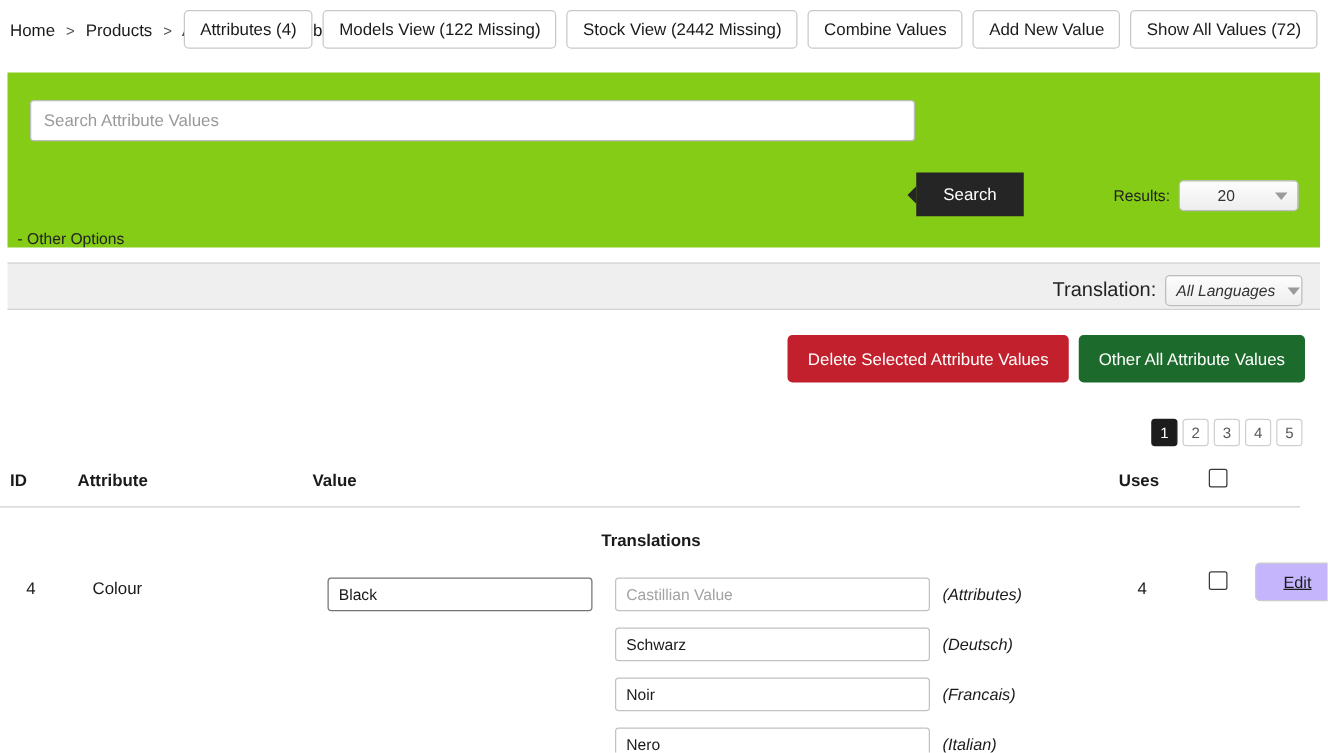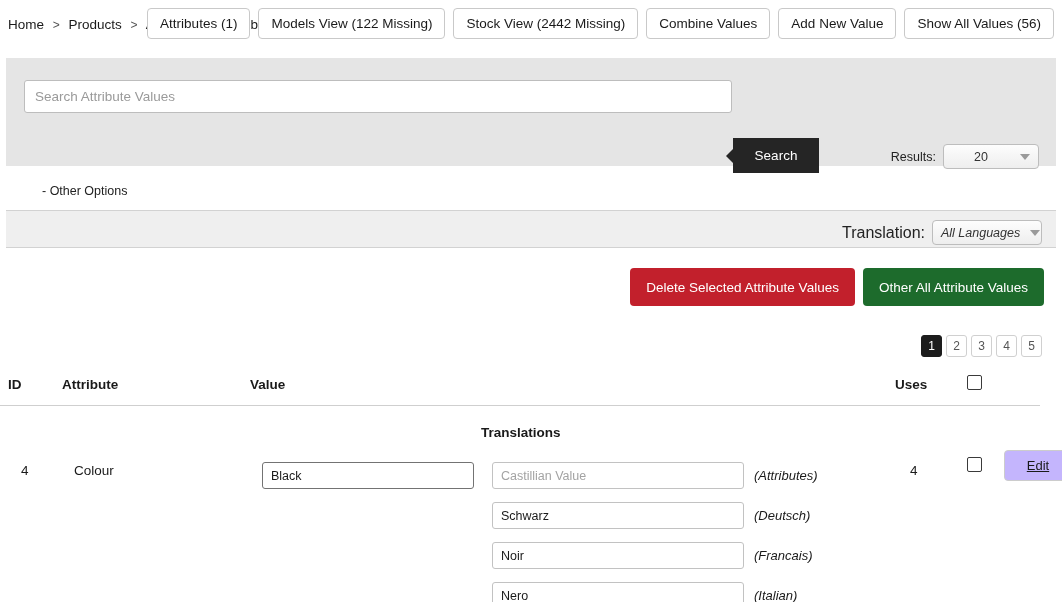--- a/index.html
+++ b/index.html
@@ -44,22 +44,22 @@
     font-family: "Liberation Sans", sans-serif;
     padding: 0 12px;
     height: 31px; line-height: 29px;
     white-space: nowrap;
     cursor: pointer;
   }
 
   
   .searchpanel {
     position: absolute; left: 6px; top: 58px;
-    width: 1050px; height: 108px;
-    background: #e5e5e5;
+    width: 1050px; height: 140px;
+    background: #84cc16;
   }
   .searchinput {
     position: absolute; left: 18px; top: 22px;
     width: 708px; height: 33px;
     border: 1px solid #bdbdbd; border-radius: 3px;
     background: #ffffff;
     font-size: 13.5px; font-family: "Liberation Sans", sans-serif;
     color: #1a1a1a;
     padding: 0 10px;
     outline: none;
@@ -103,21 +103,21 @@
   .selbox .selval { flex: 1; text-align: center; white-space: nowrap; }
   .selbox .selarrow {
     margin-left: 10px;
     width: 0; height: 0;
     border-left: 5px solid transparent;
     border-right: 5px solid transparent;
     border-top: 6px solid #9a9a9a;
   }
 
   .otheropts {
-    position: absolute; left: 36px; top: 126px;
+    position: absolute; left: 8px; top: 126px;
     font-size: 12.5px; color: #222;
     cursor: pointer;
   }
   .attr-wrap {
     position: absolute; left: 24px; top: 156px;
     display: flex; align-items: center; gap: 8px;
   }
   .attr-label { font-size: 12.5px; color: #222; }
 
   
@@ -247,26 +247,26 @@
       <span class="sep">&gt;</span>
       <span class="crumb">Attribute Values</span>
       <span class="chev">
         <svg width="13" height="9" viewBox="0 0 13 9">
             <path d="M1.3 1.6 L6.5 7 L11.7 1.6" fill="none" stroke="#1a1a1a" stroke-width="1.9" stroke-linecap="round" stroke-linejoin="round"></path>
           </svg>
       </span>
     </div>
 
     <div class="topbtns">
-      <button class="tbtn">Attributes (1)</button>
+      <button class="tbtn">Attributes (4)</button>
       <button class="tbtn">Models View (122 Missing)</button>
       <button class="tbtn">Stock View (2442 Missing)</button>
       <button class="tbtn">Combine Values</button>
       <button class="tbtn">Add New Value</button>
-      <button class="tbtn">Show All Values (56)</button>
+      <button class="tbtn">Show All Values (72)</button>
     </div>
   </div>
 
   <div class="searchpanel">
 
     <input class="searchinput" type="text" placeholder="Search Attribute Values" style="">
 
     <button class="searchbtn">
       <span class="notch"></span>
       <span>Search</span>

